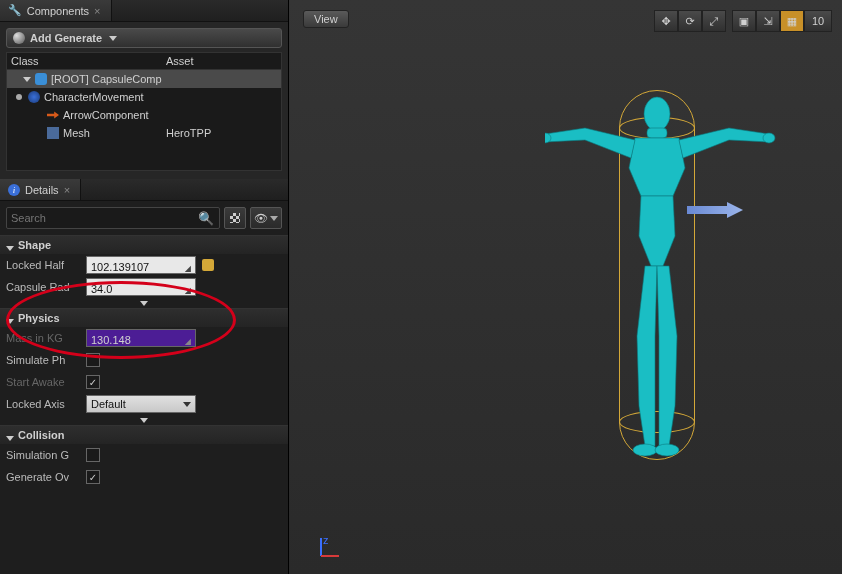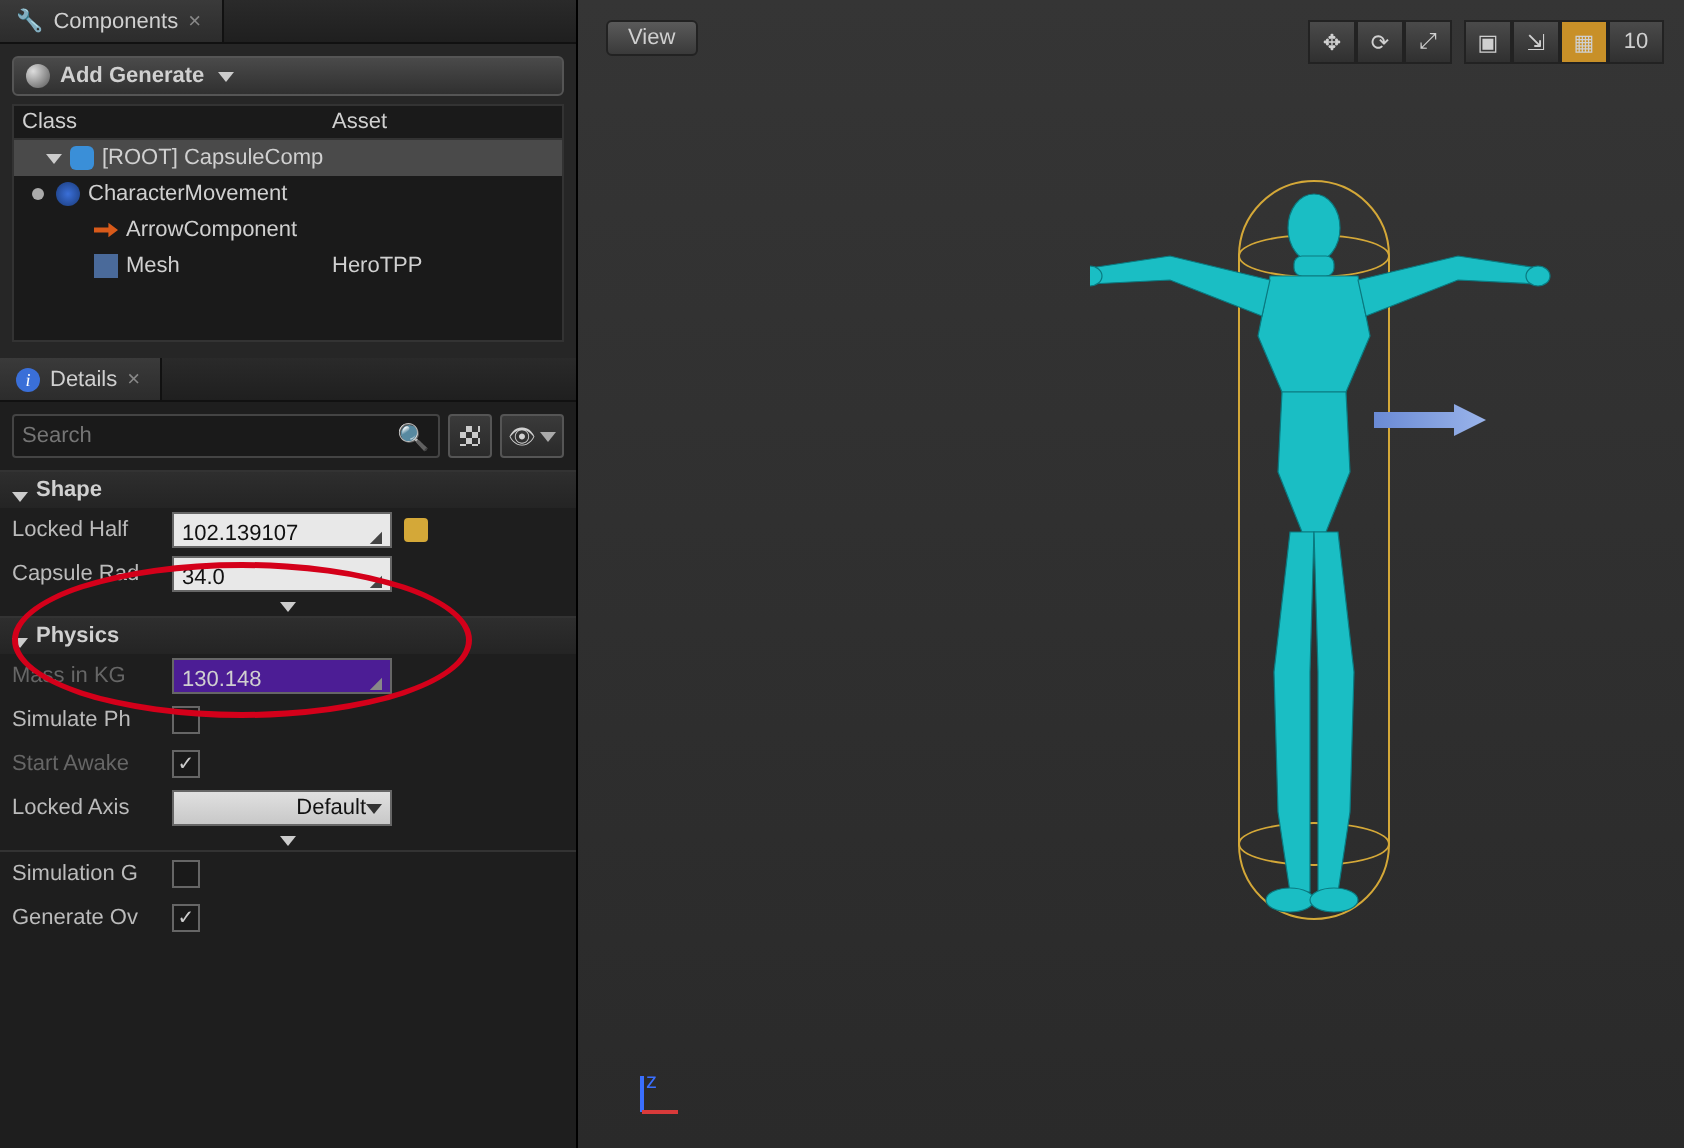--- a/index.html
+++ b/index.html
@@ -26,21 +26,21 @@
 .icon-btn{width:22px;height:22px;background:linear-gradient(#3a3a3a,#2a2a2a);border:1px solid #555;border-radius:2px;display:flex;align-items:center;justify-content:center;cursor:pointer}
 .eye-btn{width:32px}
 .section{border-top:1px solid #333}
 .sec-head{background:linear-gradient(#2e2e2e,#242424);padding:3px 6px;font-weight:bold;display:flex;align-items:flex-end;gap:4px;cursor:pointer}
 .prop-row{display:flex;align-items:center;height:22px;padding:0 6px;gap:4px}
 .prop-label{width:76px;white-space:nowrap;overflow:hidden;color:#bbb}
 .prop-label.inactive{color:#666}
 .prop-input{flex:1;height:18px;background:#e8e8e8;border:1px solid #666;color:#111;padding:0 4px;display:flex;align-items:flex-end;justify-content:space-between;max-width:110px}
 .prop-input.dark{background:#4c1d95;color:#ccc}
 .spinner{font-size:8px;color:#444}
-.prop-select{flex:1;height:18px;background:linear-gradient(#e0e0e0,#c8c8c8);border:1px solid #666;color:#111;padding:0 4px;display:flex;align-items:center;justify-content:flex-end;max-width:110px}
+.prop-select{flex:1;height:18px;background:linear-gradient(#e0e0e0,#c8c8c8);border:1px solid #666;color:#111;padding:0 4px;display:flex;align-items:center;justify-content:space-between;max-width:110px}
 .chk{width:14px;height:14px;background:#1a1a1a;border:1px solid #666;display:flex;align-items:center;justify-content:center;color:#ccc;font-size:10px}
 .expand-bar{height:10px;display:flex;align-items:center;justify-content:center;cursor:pointer;color:#ccc}
 .reset-pin{width:12px;height:12px;margin-left:2px}
 .red-ellipse{position:absolute;border:3px solid #d4001a;border-radius:50%;width:230px;height:78px;left:6px;top:281px;pointer-events:none;z-index:10}
 .viewport{position:absolute;inset:0;background:linear-gradient(#353535,#2a2a2a);overflow:hidden}
 .view-btn{position:absolute;top:10px;left:14px;background:linear-gradient(#5a5a5a,#3a3a3a);border:1px solid #222;border-radius:3px;padding:2px 10px;cursor:pointer}
 .toolbar{position:absolute;top:10px;right:10px;display:flex;gap:0}
 .tb-btn{width:24px;height:22px;background:linear-gradient(#4a4a4a,#303030);border:1px solid #222;display:flex;align-items:center;justify-content:center;cursor:pointer;font-size:12px}
 .tb-btn.active{background:#c89028}
 .tb-num{width:28px;color:#fff;font-size:10px}
@@ -171,20 +171,24 @@
           <span style="color:#111">Default</span>
           <span class="tri" style="border-top-color:#333"></span>
         </div>
       </div>
       <div class="expand-bar">
           <span class="tri"></span>
         </div>
     </div>
 
     <div class="section">
+      <div class="sec-head">
+        <span class="tri"></span>
+        <span>Collision</span>
+      </div>
       <div class="prop-row">
         <span class="prop-label">Simulation G</span>
         <div class="chk"></div>
       </div>
       <div class="prop-row">
         <span class="prop-label">Generate Ov</span>
         <div class="chk">✓</div>
       </div>
     </div>
   </div>

